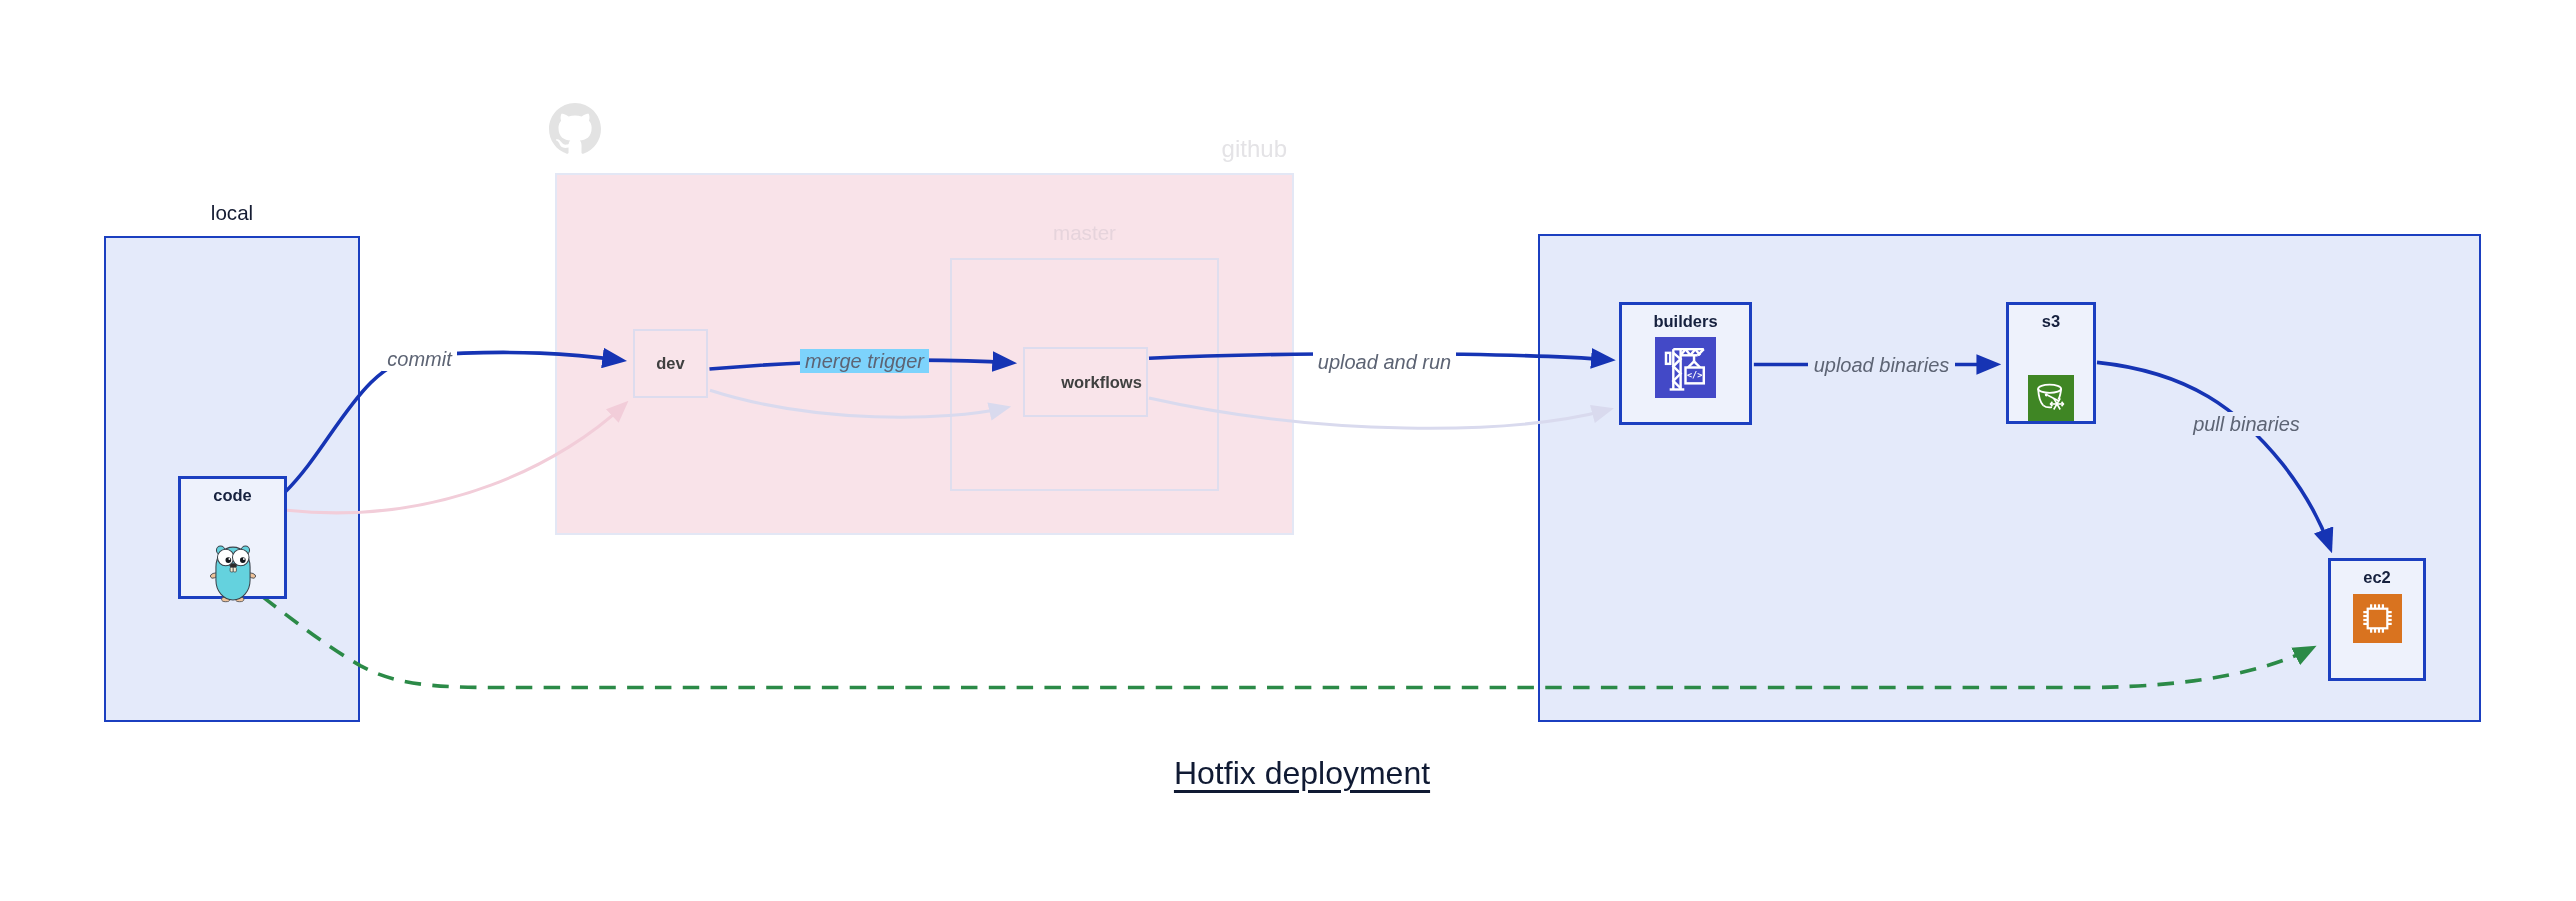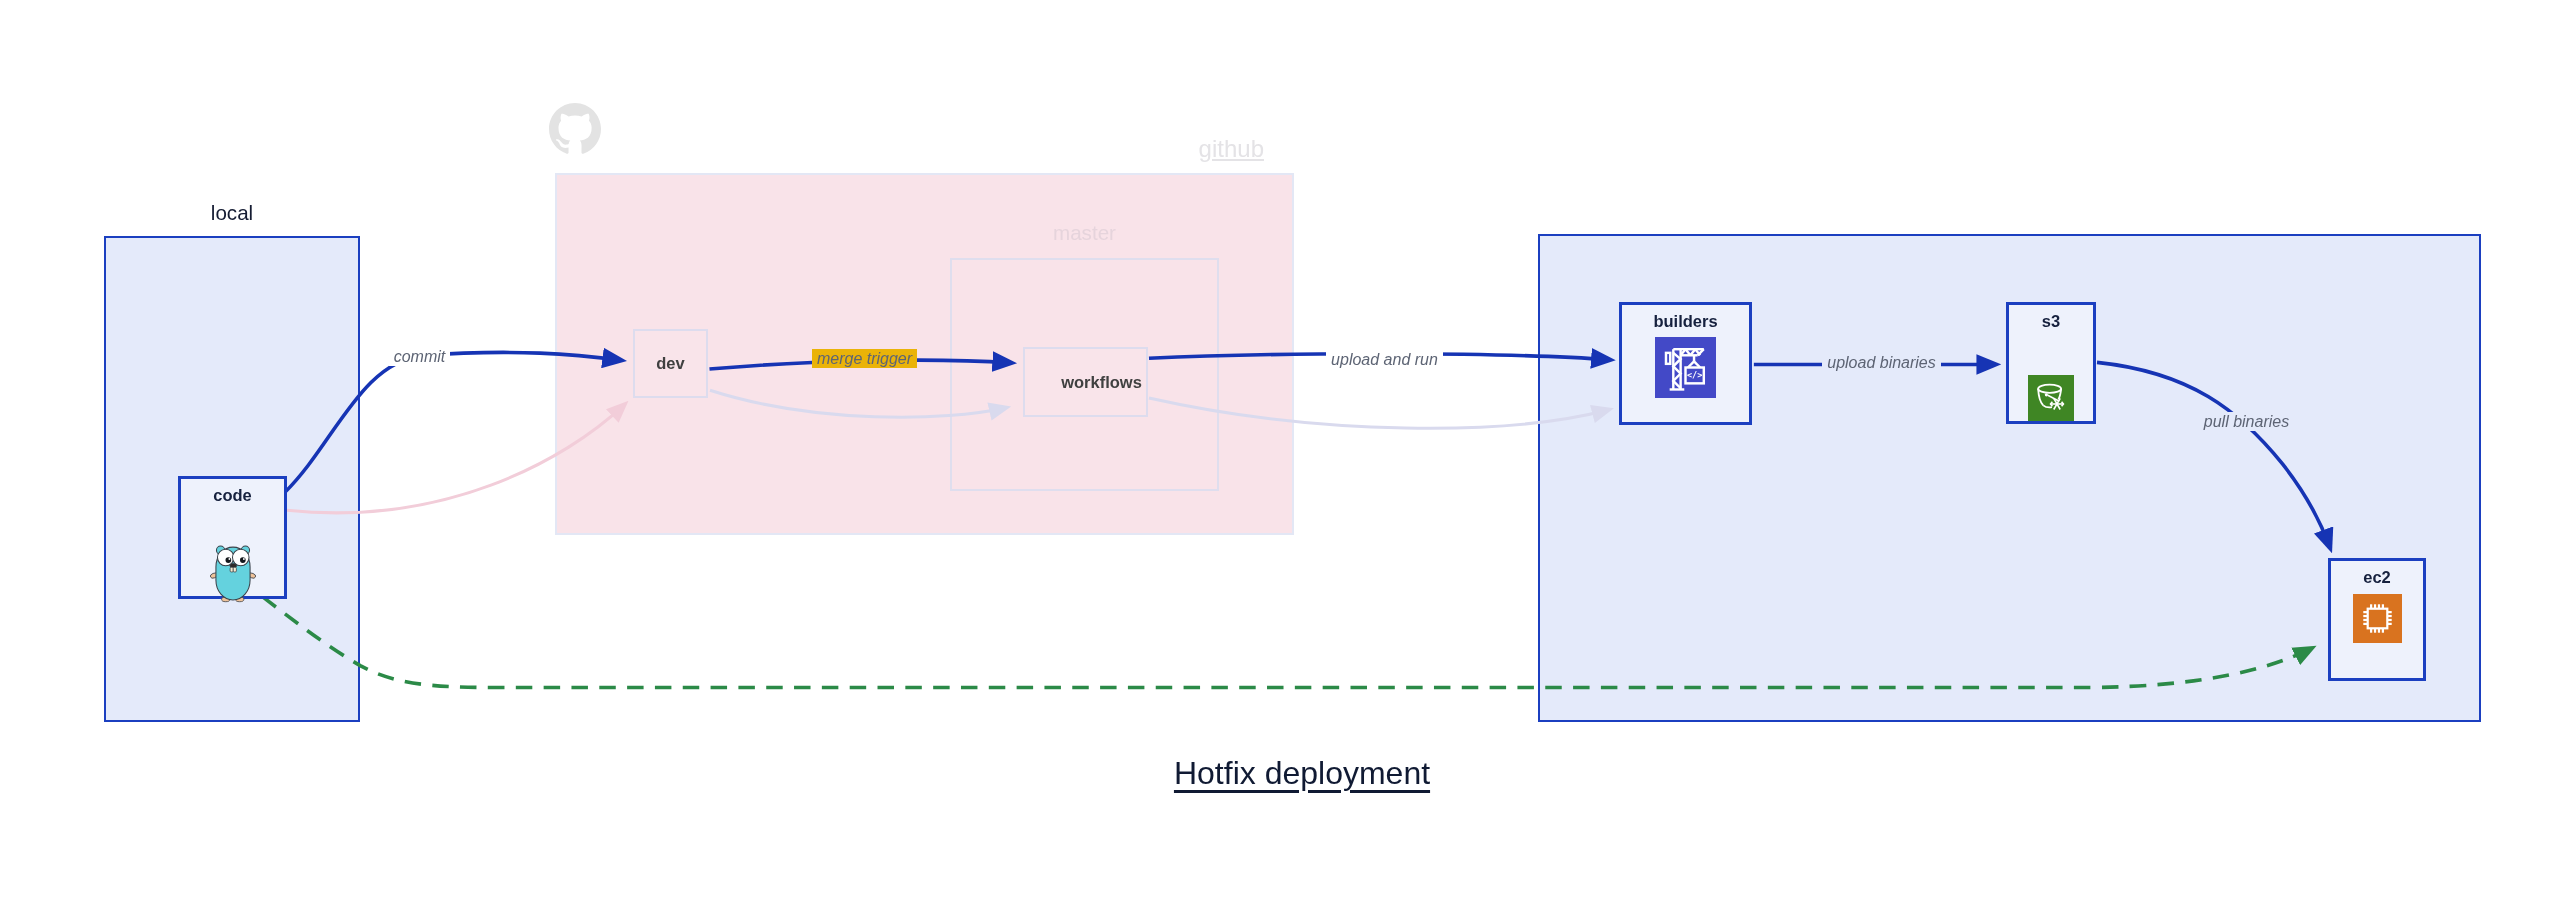--- a/index.html
+++ b/index.html
@@ -20,43 +20,43 @@
   .node { position:absolute; z-index:3; display:flex; flex-direction:column; align-items:center; }
   .node.solid { background:#eef2fc; border:3.1px solid #1b3fc0; }
   .node.fadednode { background:#f9e4ea; border:2.6px solid #dddcee; justify-content:center; }
   .node-label { font-weight:bold; font-size:16.5px; color:#16213e; margin-top:7.2px; }
   .node.fadednode .node-label { color:#404040; margin-top:0; }
   .node-icon { margin-top:6.2px; }
   .iconsq { display:flex; align-items:center; justify-content:center; }
   
   svg.edges { position:absolute; left:0; top:0; z-index:2; }
   
-  .edge-label { position:absolute; z-index:4; width:155px; text-align:center; font-size:16px;
+  .edge-label { position:absolute; z-index:4; width:155px; text-align:center; font-size:20px;
                 font-style:italic; color:#5d6474; }
   .edge-label span { padding:1px 5.2px; }
   .bg-white span { background:#ffffff; }
-  .bg-pink span { background:#eab308; }
+  .bg-pink span { background:#7dd3fc; }
   .bg-lav span { background:#e4eafa; }
   
   .title { position:absolute; z-index:4; left:0; top:755px; width:2604px; text-align:center;
            font-size:32px; color:#101a33;
            text-decoration:underline; text-decoration-thickness:2.6px; text-underline-offset:6.2px; }
   
   .octocat { position:absolute; z-index:1; }
 </style>
 </head>
 <body>
 
 <div class="canvas">
 
   <div class="group local" style="left:104px; top:236px; width:256px; height:486px;"></div>
   <div class="group-label" style="left:104px; top:201px; width:256px;">local</div>
 
   <div class="group github" style="left:555px; top:173px; width:739px; height:362px;"></div>
-  <div class="group-label faded-right" style="left:532px; top:135px; width:732px;text-decoration:underline;">github</div>
+  <div class="group-label faded-right" style="left:555px; top:135px; width:732px;">github</div>
 
   <div class="group master" style="left:950px; top:258px; width:269px; height:233px;"></div>
   <div class="group-label faded-center" style="left:950px; top:221px; width:269px;">master</div>
 
   <div class="group aws" style="left:1538px; top:234px; width:943px; height:488px;"></div>
 
   <div class="octocat" style="left:549px; top:103px;">
     <svg width="52" height="52" viewBox="0 0 16 16">
       <path fill="#e3e3e3" d="M8 0C3.58 0 0 3.58 0 8c0 3.54 2.29 6.53 5.47 7.59.4.07.55-.17.55-.38 0-.19-.01-.82-.01-1.49-2.01.37-2.53-.49-2.69-.94-.09-.23-.48-.94-.82-1.13-.28-.15-.68-.52-.01-.53.63-.01 1.08.58 1.23.82.72 1.21 1.87.87 2.33.66.07-.52.28-.87.51-1.07-1.78-.2-3.64-.89-3.64-3.95 0-.87.31-1.59.82-2.15-.08-.2-.36-1.02.08-2.12 0 0 .67-.21 2.2.82.64-.18 1.32-.27 2-.27.68 0 1.36.09 2 .27 1.53-1.04 2.2-.82 2.2-.82.44 1.1.16 1.92.08 2.12.51.56.82 1.27.82 2.15 0 3.07-1.87 3.75-3.65 3.95.29.25.54.73.54 1.48 0 1.07-.01 1.93-.01 2.2 0 .21.15.46.55.38A8.012 8.012 0 0 0 16 8c0-4.42-3.58-8-8-8Z"></path>
     </svg>

